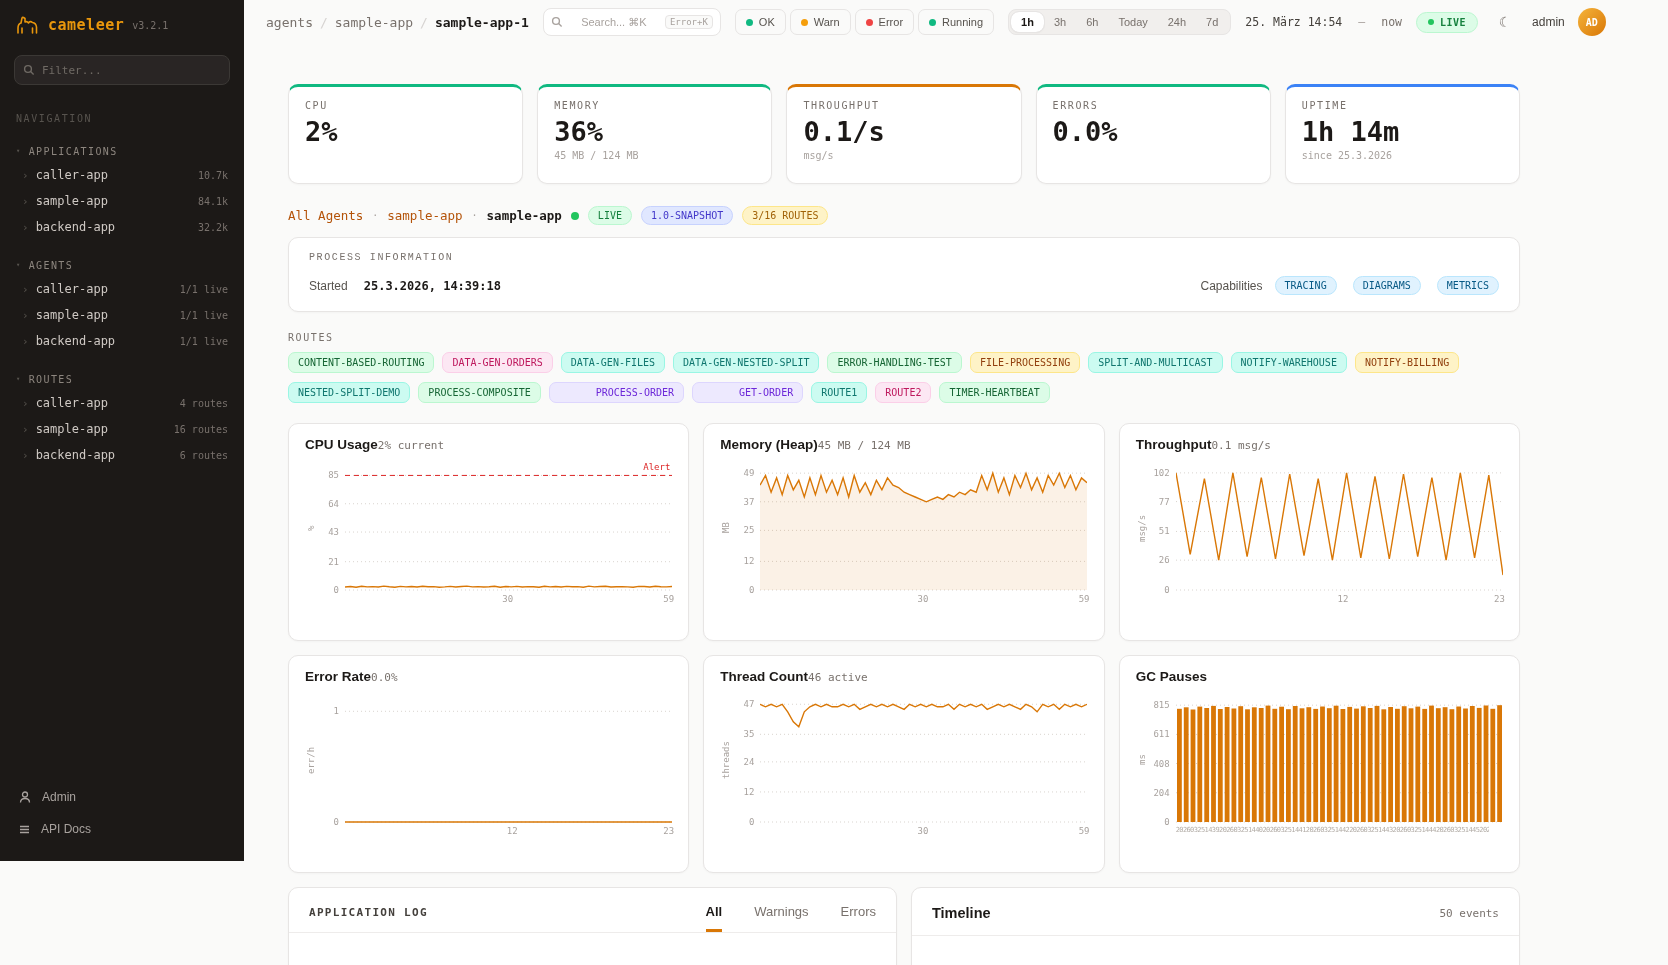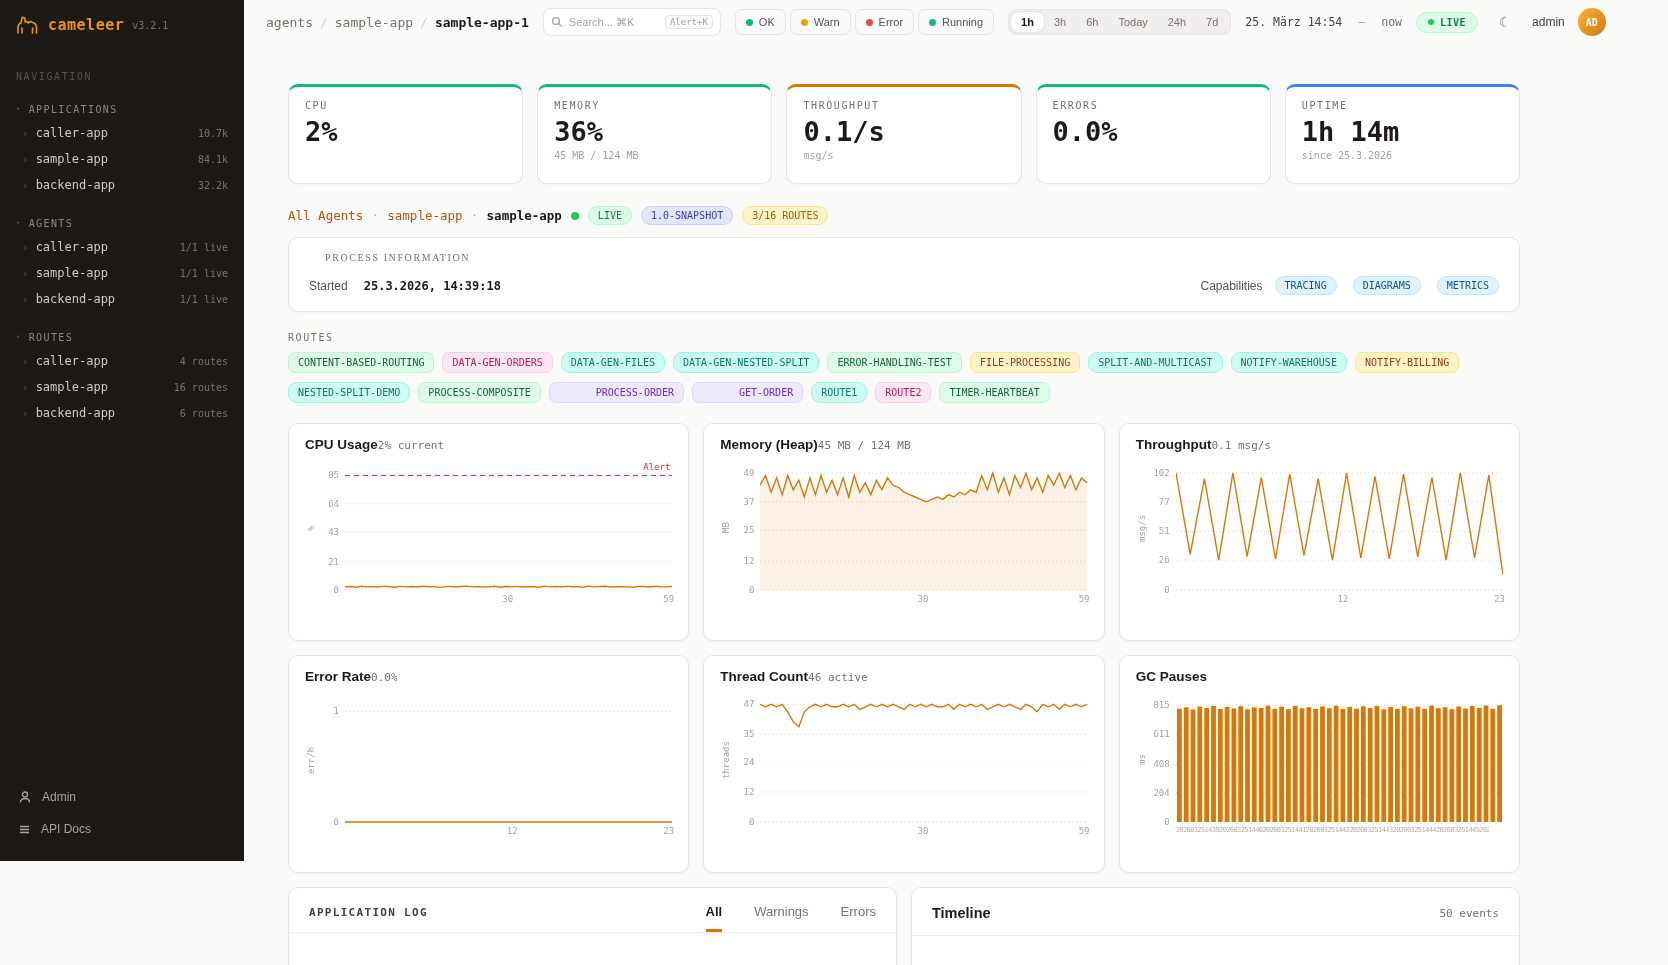--- a/index.html
+++ b/index.html
@@ -34,21 +34,21 @@
 
   
   .main{flex:1;display:flex;flex-direction:column;height:965px;overflow:hidden;}
   .topbar{height:44px;min-height:44px;display:flex;align-items:center;gap:14px;padding:0 126px 0 22px;}
   .crumbs{display:flex;align-items:center;gap:7px;font-family:var(--mono);font-size:13px;white-space:nowrap;}
   .crumb{color:#78716c;cursor:pointer;}
   .crumb.current{color:#1c1917;font-weight:bold;cursor:default;}
   .crumb-sep{color:#d6d3d1;}
   .searchbox{width:178px;min-width:178px;height:28px;background:#fff;border:1px solid var(--border);border-radius:8px;
     display:flex;align-items:center;gap:6px;padding:0 7px;color:#a8a29e;cursor:text;}
-  .search-text{font-size:11px;flex:1;white-space:nowrap;overflow:hidden;}
+  .search-text{font-size:11px;flex:1;white-space:nowrap;overflow:hidden;text-align:center;}
   .kbd{font-family:var(--mono);font-size:9px;border:1px solid var(--border);border-radius:4px;padding:1px 4px;color:#a8a29e;background:#fafaf9;}
   .status-chips{display:flex;gap:4px;}
   .status-chip{display:flex;align-items:center;gap:6px;height:26px;padding:0 10px;border:1px solid var(--border);
     border-radius:7px;background:transparent;font-family:var(--sans);font-size:11px;color:#57534e;cursor:pointer;}
   .dot{width:7px;height:7px;border-radius:50%;}
   .time-group{display:flex;align-items:center;background:#f1efed;border:1px solid var(--border);border-radius:8px;padding:2px;}
   .time-btn{border:none;background:transparent;font-family:var(--sans);font-size:11px;color:#78716c;padding:4px 10px;border-radius:8px;cursor:pointer;}
   .time-btn.active{background:#fff;outline:1px solid var(--border);color:#1c1917;font-weight:bold;box-shadow:0 1px 2px rgba(0,0,0,.06);}
   .datetime{display:flex;align-items:center;gap:16px;font-family:var(--mono);font-size:11.5px;color:#44403c;cursor:pointer;white-space:nowrap;}
   .datetime .sep{color:#a8a29e;} .datetime .end{color:#78716c;}
@@ -75,33 +75,33 @@
   .ctx-link{color:#b45309;cursor:pointer;}
   .ctx-current{color:#1c1917;font-weight:bold;}
   .ctx-sep{color:#a8a29e;font-size:10px;}
   .ctx-dot{width:8px;height:8px;border-radius:50%;background:#22c55e;}
   .badge{font-family:var(--mono);font-size:10px;padding:3px 9px;border-radius:999px;border:1px solid transparent;white-space:nowrap;}
   .badge-green{background:#dcfce7;color:#15803d;border-color:#bbf7d0;}
   .badge-indigo{background:#e0e7ff;color:#4338ca;border-color:#c7d2fe;}
   .badge-amber{background:#fef3c7;color:#a16207;border-color:#fde68a;}
 
   .process-card{background:var(--card);border:1px solid var(--border);border-radius:10px;padding:14px 20px 16px;box-shadow:0 1px 2px rgba(0,0,0,.03);}
-  .pc-title{font-family:Liberation Serif, serif;font-size:10px;letter-spacing:1.6px;color:#78716c;margin-left:16px;}
+  .pc-title{font-family:Liberation Mono, monospace;font-size:10px;letter-spacing:1.6px;color:#78716c;}
   .pc-row{display:flex;align-items:center;margin-top:13px;}
   .pc-started-label{font-size:12px;color:#57534e;margin-right:16px;}
   .pc-started-value{font-family:var(--mono);font-weight:bold;font-size:12px;color:#1c1917;}
   .pc-caps{margin-left:auto;display:flex;align-items:center;gap:8px;}
   .pc-caps-label{font-size:12px;color:#57534e;margin-right:4px;}
   .cap-pill{font-family:var(--mono);font-size:10px;background:#e0f2fe;color:#075985;border:1px solid #bae6fd;padding:3px 9px;border-radius:999px;}
 
   .routes-title{font-family:var(--mono);font-size:10px;letter-spacing:1.6px;color:#78716c;margin:20px 0 9px;}
   .route-pills{display:flex;flex-wrap:wrap;gap:9px 8px;}
   .pill{font-family:var(--mono);font-size:10px;padding:4px 9px;border-radius:7px;border:1px solid;cursor:pointer;white-space:nowrap;}
   .pill-green{background:#dcfce7;color:#166534;border-color:#bbf7d0;}
-  .pill-teal{background:#ccfbf1;color:#0f766e;border-color:#99f6e4;border-radius:9px;}
+  .pill-teal{background:#ccfbf1;color:#0f766e;border-color:#99f6e4;}
   .pill-rose{background:#fce7f3;color:#be185d;border-color:#fbcfe8;}
   .pill-amber{background:#fef3c7;color:#92400e;border-color:#fde68a;}
   .pill-purple{background:#ede9fe;color:#6d28d9;border-color:#ddd6fe;padding-left:46px;}
 
   .charts-grid{display:grid;grid-template-columns:repeat(3,1fr);gap:14px;margin-top:20px;}
   .chart-card{background:var(--card);border:1px solid var(--border);border-radius:10px;padding:13px 16px 10px;height:218px;
     display:flex;flex-direction:column;box-shadow:0 1px 2px rgba(0,0,0,.03);}
   .chart-head{display:flex;align-items:baseline;}
   .chart-title{font-size:13.5px;font-weight:bold;color:#1c1917;}
   .chart-value{font-family:var(--mono);font-size:11px;color:#78716c;}
@@ -135,20 +135,29 @@
   <div class="logo-row">
     <span style="display:flex;">
       <svg width="24" height="20" viewBox="0 0 24 20" fill="none" stroke="#e8960c" stroke-width="1.6" stroke-linecap="round" stroke-linejoin="round">
         <path d="M2 18 L2 13 Q2 9 5 8 L6 3 Q6.5 2 7.5 2.5 L9 3.5 L9 7 Q11 6 12.5 8 Q14 5.5 16.5 7.5 Q20 8 20.5 12 L20.5 18"></path>
         <path d="M6 18 L6 13 M16.5 18 L16.5 13"></path>
       </svg>
     </span>
     <span class="logo-text">cameleer</span>
     <span class="logo-ver">v3.2.1</span>
   </div>
+  <div class="filter-box">
+    <span class="mag">
+      <svg width="12" height="12" viewBox="0 0 12 12" fill="none" stroke="#6f6a64" stroke-width="1.4">
+          <circle cx="5" cy="5" r="3.4"></circle>
+          <path d="M7.6 7.6 L10.6 10.6"></path>
+        </svg>
+    </span>
+    <input class="filter-input" placeholder="Filter..." style="">
+  </div>
   <div class="nav-label">NAVIGATION</div>
   <nav id="sb-sections">
       <div class="sb-title">
         <span class="sb-caret">▾</span>
         <span>APPLICATIONS</span>
       </div>
       <div class="sb-item">
         <span class="sb-chev">›</span>
         <span>caller-app</span>
         <span class="sb-badge">10.7k</span>
@@ -233,21 +242,21 @@
         <span class="crumb current">sample-app-1</span>
       </div>
     <div class="searchbox">
       <span style="display:flex;">
         <svg width="12" height="12" viewBox="0 0 12 12" fill="none" stroke="#a8a29e" stroke-width="1.4">
             <circle cx="5" cy="5" r="3.4"></circle>
             <path d="M7.6 7.6 L10.6 10.6"></path>
           </svg>
       </span>
       <span class="search-text">Search... ⌘K</span>
-      <span class="kbd">Alert+K</span>
+      <span class="kbd">Error+K</span>
     </div>
     <div class="status-chips" id="status-filters">
         <button class="status-chip">
           <span class="dot" style="background: rgb(16, 185, 129);"></span>
           <span>OK</span>
         </button>
         <button class="status-chip">
           <span class="dot" style="background: rgb(245, 158, 11);"></span>
           <span>Warn</span>
         </button>

